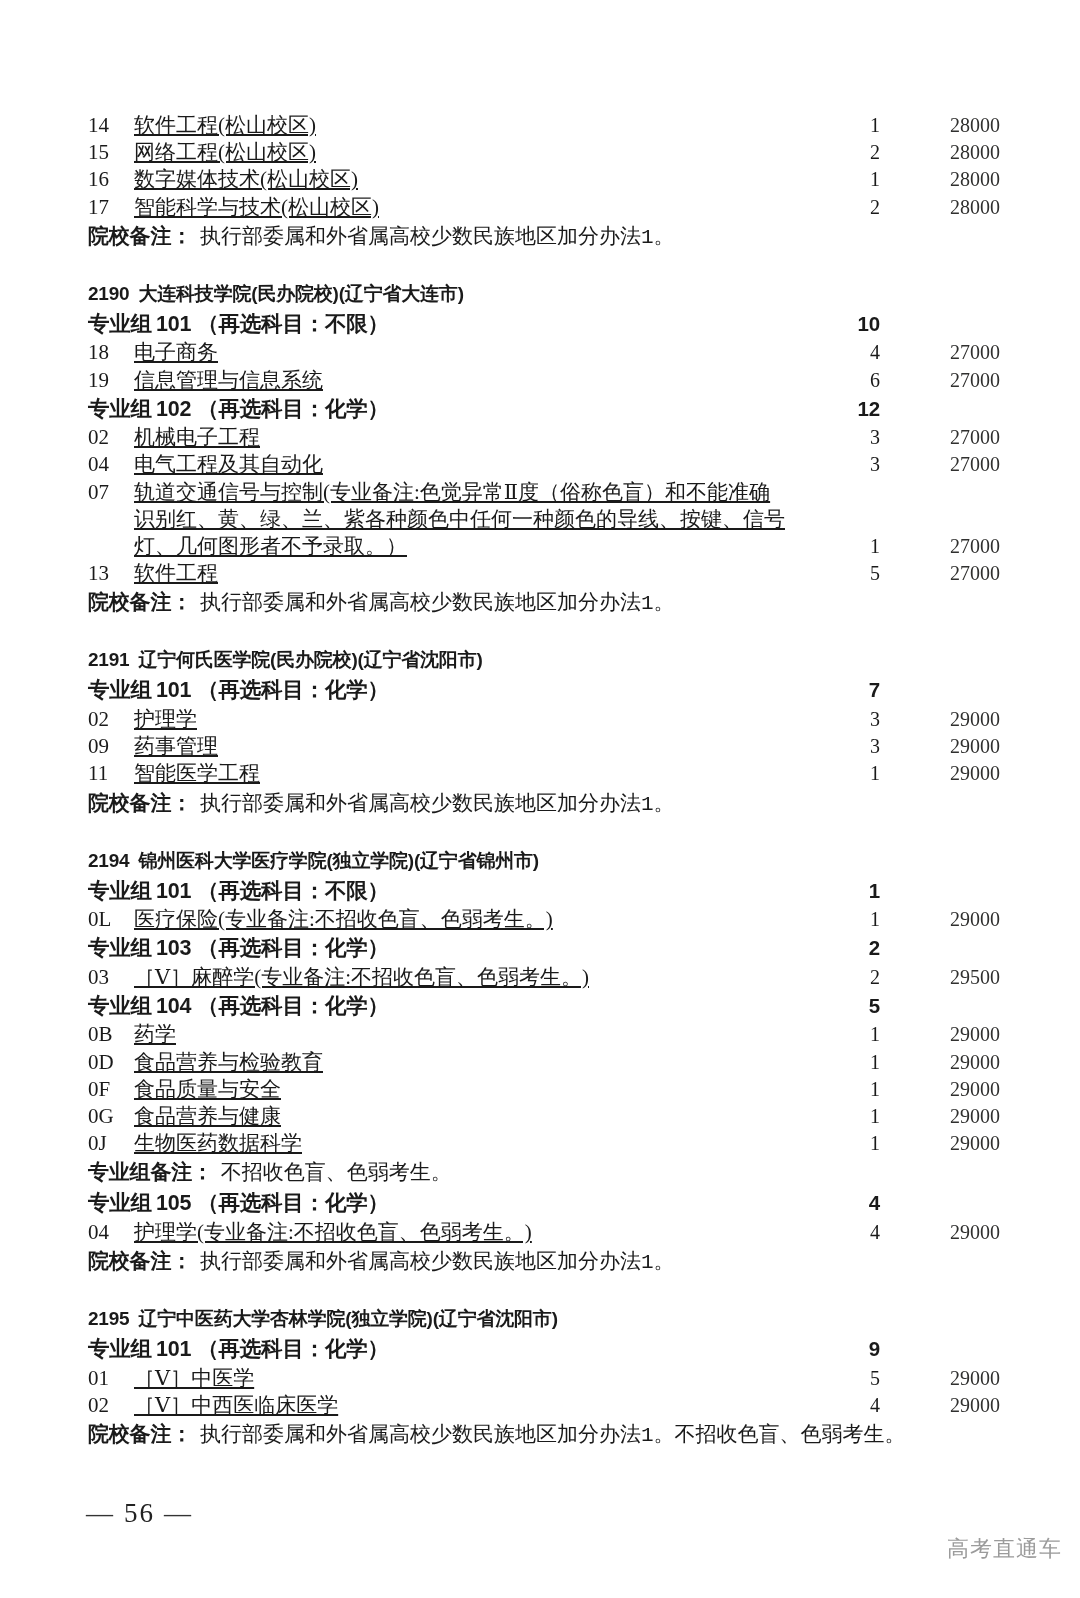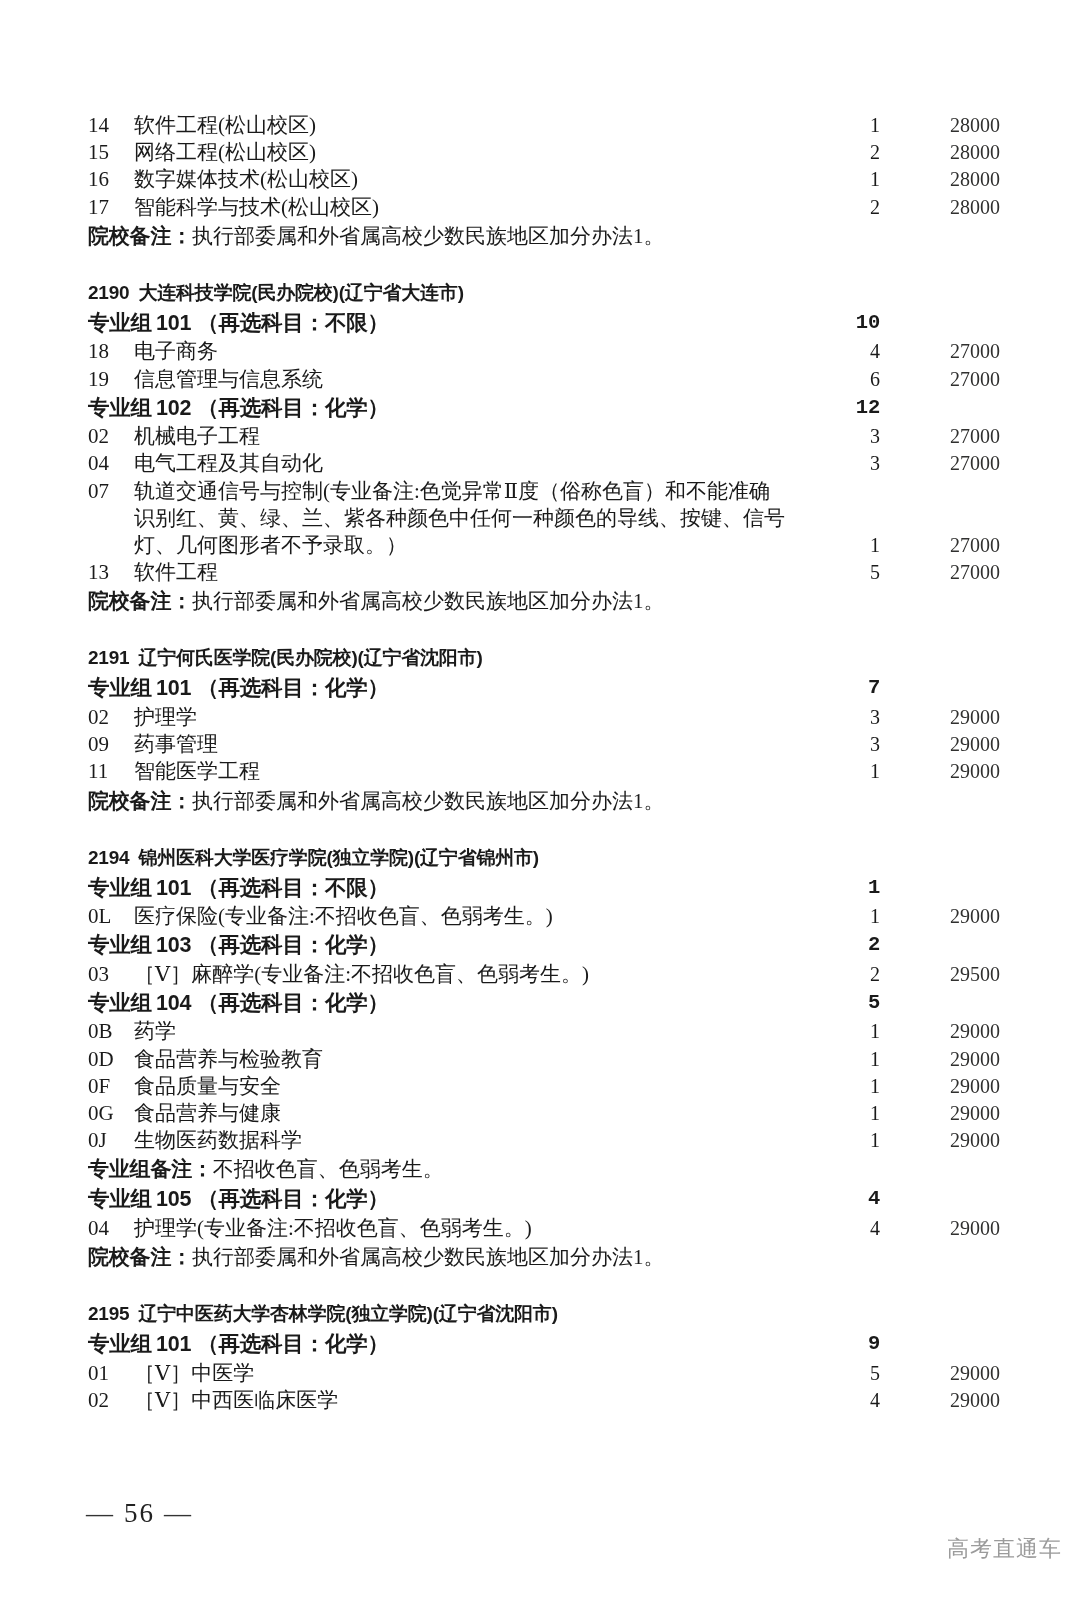--- a/index.html
+++ b/index.html
@@ -43,38 +43,39 @@
     letter-spacing: -0.2px;
     position: relative;
   }
   .group .glabel { display: block; padding-right: 190px; }
   .group .qty {
     position: absolute;
     right: 120px;
     top: 0;
     width: 40px;
     text-align: right;
-    font-family: Liberation Mono, monospace;
+    font-family: Liberation Sans, sans-serif;
     font-weight: bold;
     font-size: 20.5px;
   }
   .group .gcode { margin: 0 6px 0 4px; }
 
   
   .major {
     position: relative;
     font-size: 21px;
     line-height: 27.2px;
     padding-right: 0;
   }
   .major .mtext {
     display: block;
     padding-left: 46px;
     padding-right: 215px;
     text-indent: 0;
+    text-decoration: underline;
   }
   .major .mcode {
     position: absolute;
     left: 0;
     top: 0;
     width: 34px;
     text-align: left;
     font-family: "Liberation Serif", "DejaVu Serif", serif;
   }
   .major .qty {
@@ -104,21 +105,22 @@
     font-family: "Liberation Serif", "DejaVu Serif", serif;
   }
   .note .nlabel {
     font-family: "Liberation Sans", "DejaVu Sans", sans-serif;
     font-weight: bold;
     font-size: 21px;
     letter-spacing: -0.2px;
     margin-top: 19px;
   }
   .note .nbody {
-    font-family: Liberation Serif, serif;
+    font-family: Liberation Mono, monospace;
+    margin-left: 8px;
   }
   .group-note { margin-left: 0; }
 
   
   .footer {
     position: absolute;
     left: 86px;
     top: 1498px;
     font-size: 27px;
     font-family: "Liberation Serif", "DejaVu Serif", serif;
@@ -315,20 +317,21 @@
         <span class="mtext">［Ⅴ］中医学</span>
         <span class="qty">5</span>
         <span class="fee">29000</span>
       </div>
       <div class="major singleline">
         <span class="mcode">02</span>
         <span class="mtext">［Ⅴ］中西医临床医学</span>
         <span class="qty">4</span>
         <span class="fee">29000</span>
       </div>
+      <div class="note"><span class="nlabel">院校备注：</span><span class="nbody">执行部委属和外省属高校少数民族地区加分办法1。不招收色盲、色弱考生。</span></div>
     </div>
 
   <div class="footer">
     <span class="dash">—</span><span class="pno">56</span><span class="dash">—</span>
   </div>
 
   <div class="watermark">高考直通车</div>
 </div>
 
 </body></html>

